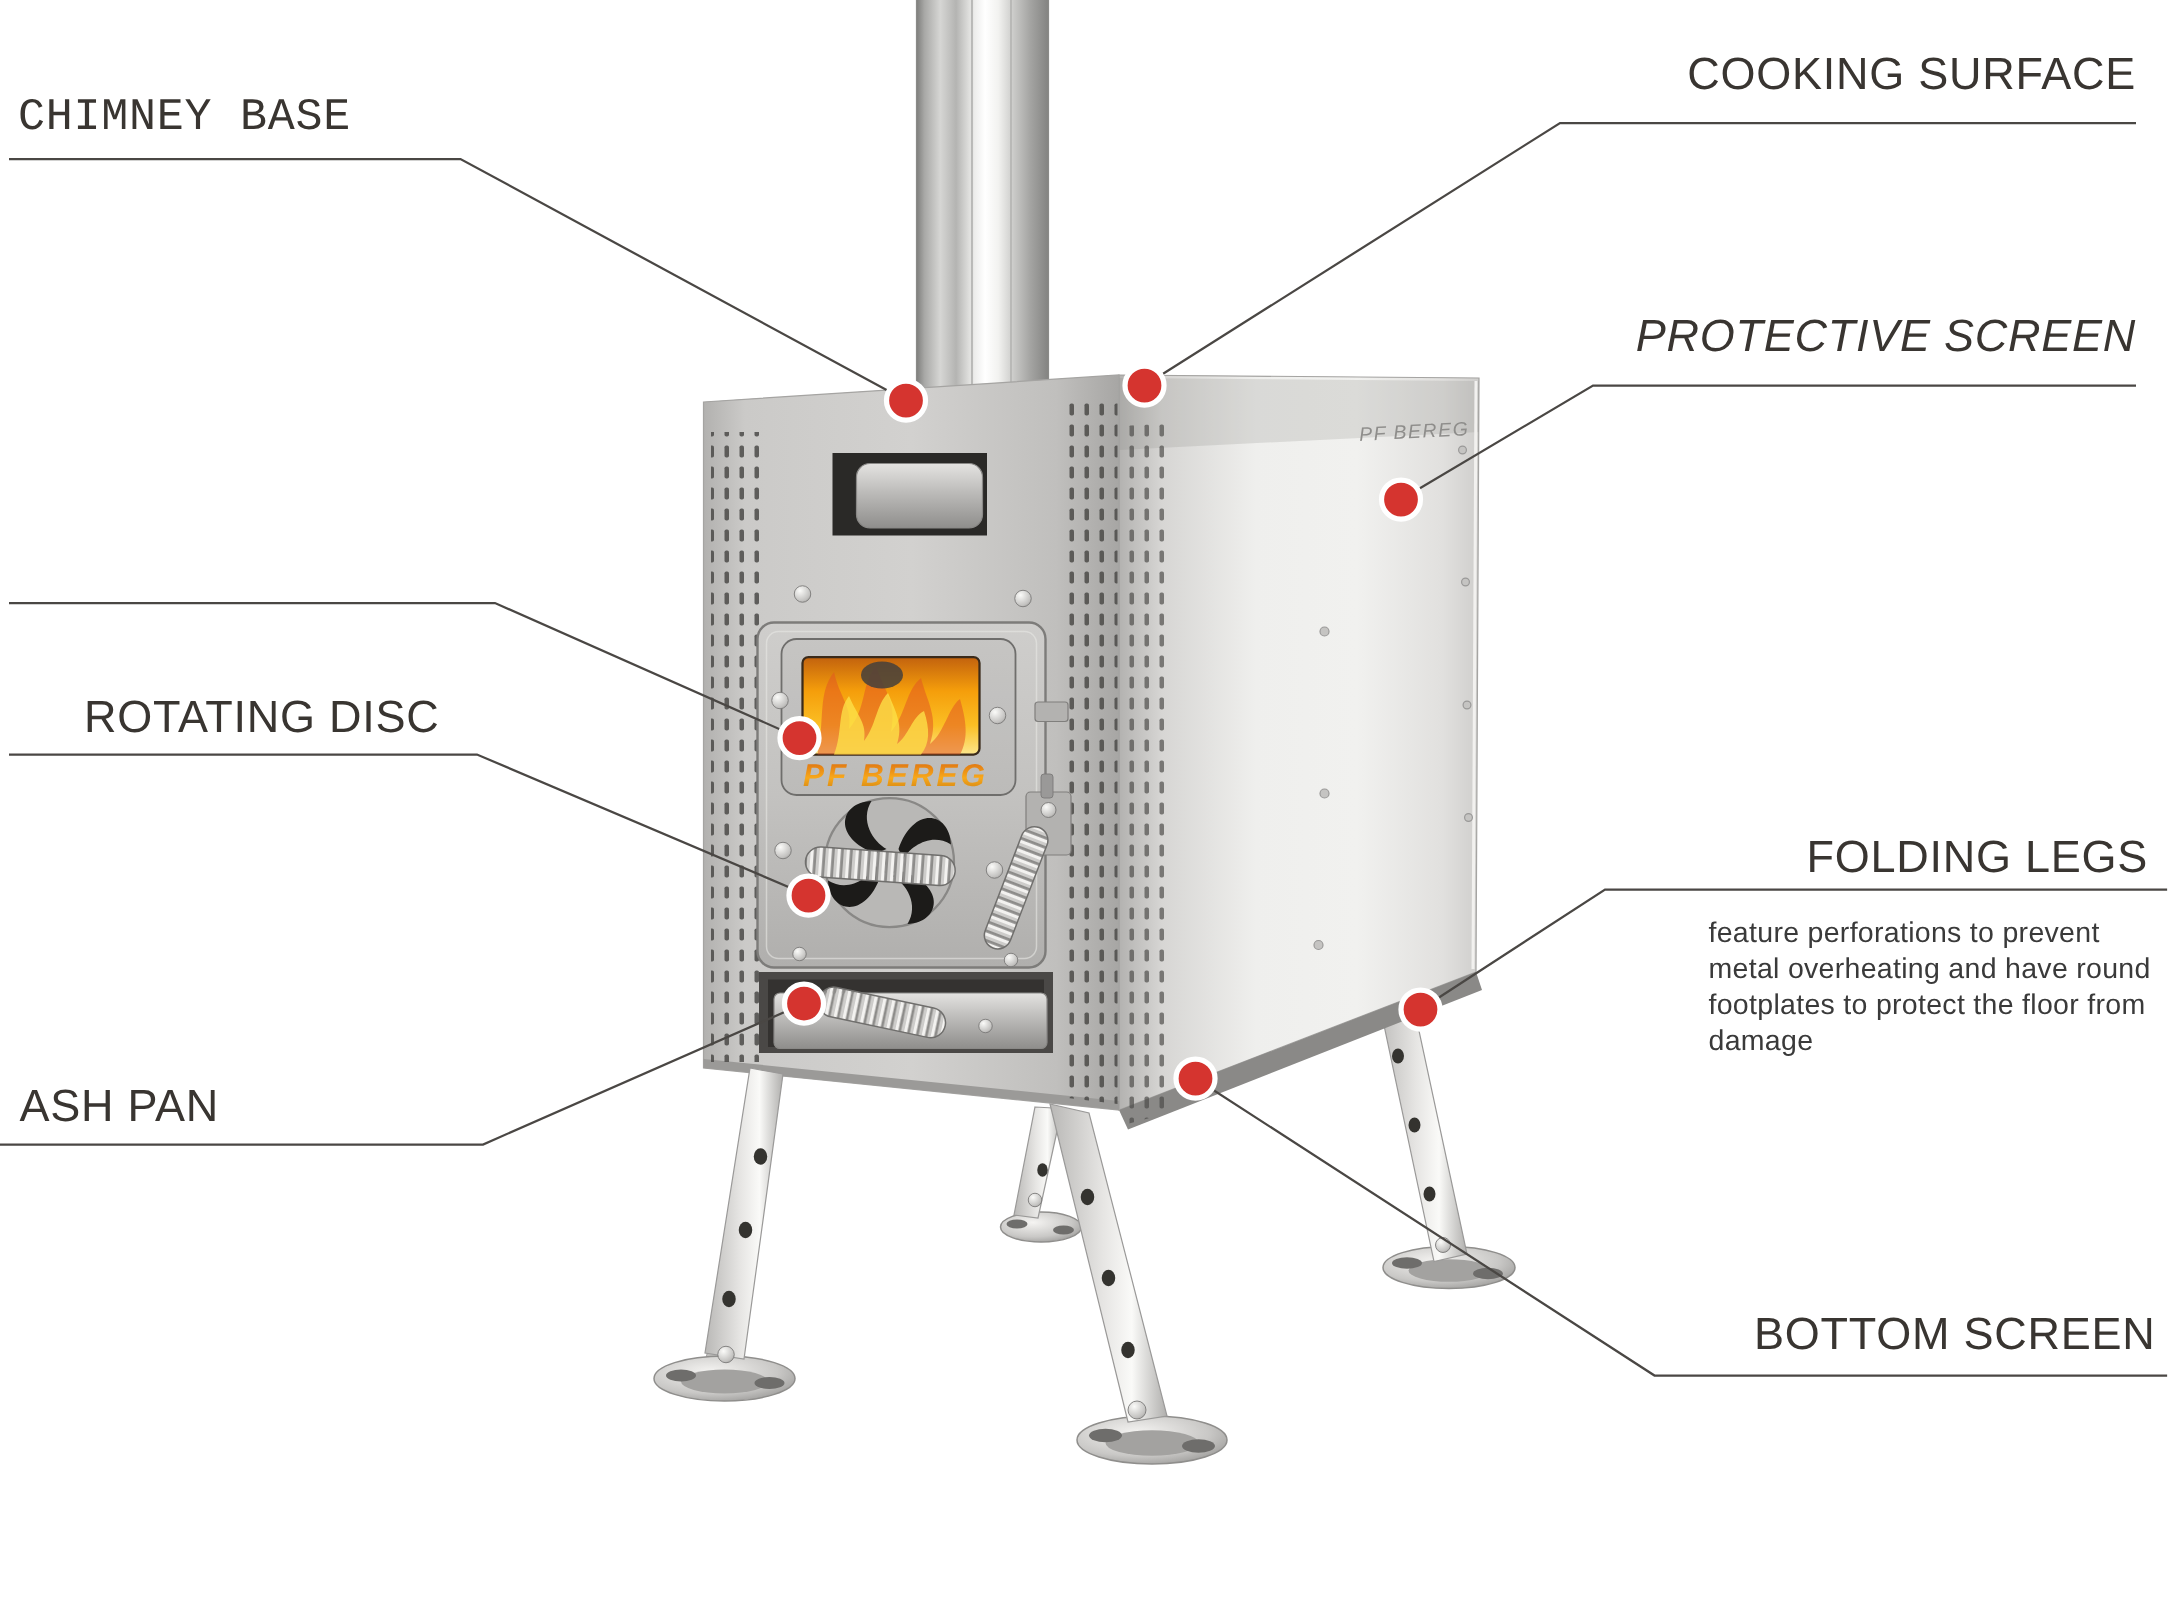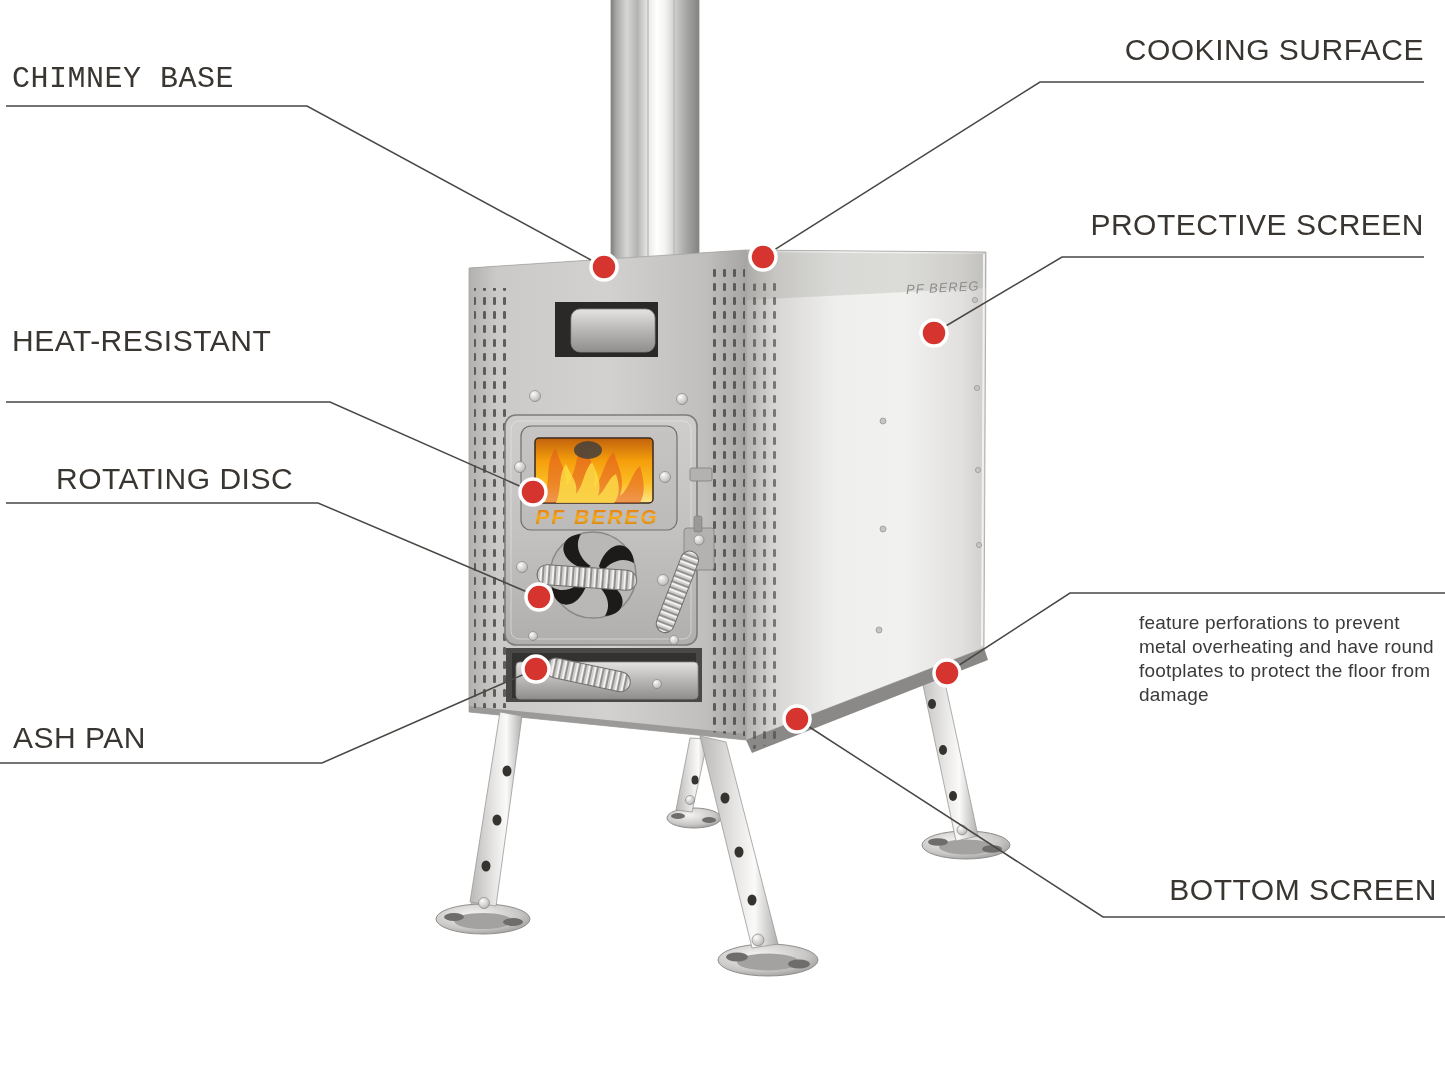--- a/index.html
+++ b/index.html
@@ -270,27 +270,27 @@
     <circle cx="536" cy="669" r="13"></circle>
     <circle cx="947" cy="673" r="13"></circle>
     <circle cx="797" cy="719" r="13"></circle>
   </g>
 </svg>
 
   <div class="callout" style="left:12px;top:60px;font-family:Liberation Mono, monospace;">CHIMNEY BASE</div>
 
   <div class="callout right" style="right:21px;top:31px;">COOKING SURFACE</div>
 
-  <div class="callout right" style="right:21px;top:206px;">PROTECTIVE SCREEN</div>
+  <div class="callout right" style="right:21px;top:206px;font-style:italic;">PROTECTIVE SCREEN</div>
 
   <div class="callout" style="left:12px;top:322px;">
-    <div>HEAT-RESISTANT</div>
   </div>
 
   <div class="callout" style="left:12px;top:460px;margin-left:44px;">ROTATING DISC</div>
 
   <div class="callout" style="left:13px;top:719px;">ASH PAN</div>
 
+  <div class="callout right" style="right:13px;top:553px;">FOLDING LEGS</div>
 
   <div class="desc">feature perforations to prevent metal overheating and have round footplates to protect the floor from damage</div>
 
   <div class="callout right" style="right:8px;top:871px;">BOTTOM SCREEN</div>
 </div>
 
 </body></html>

